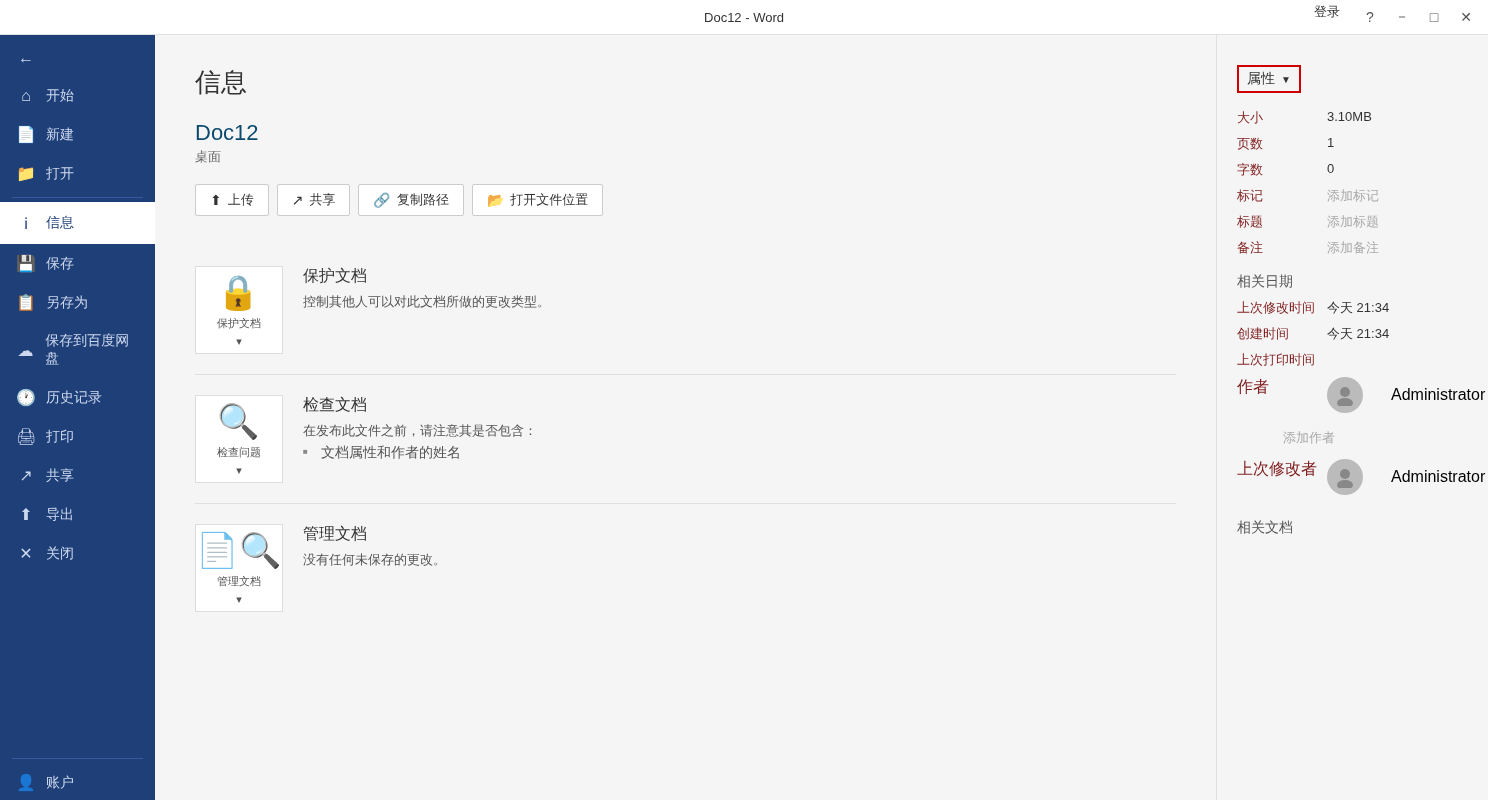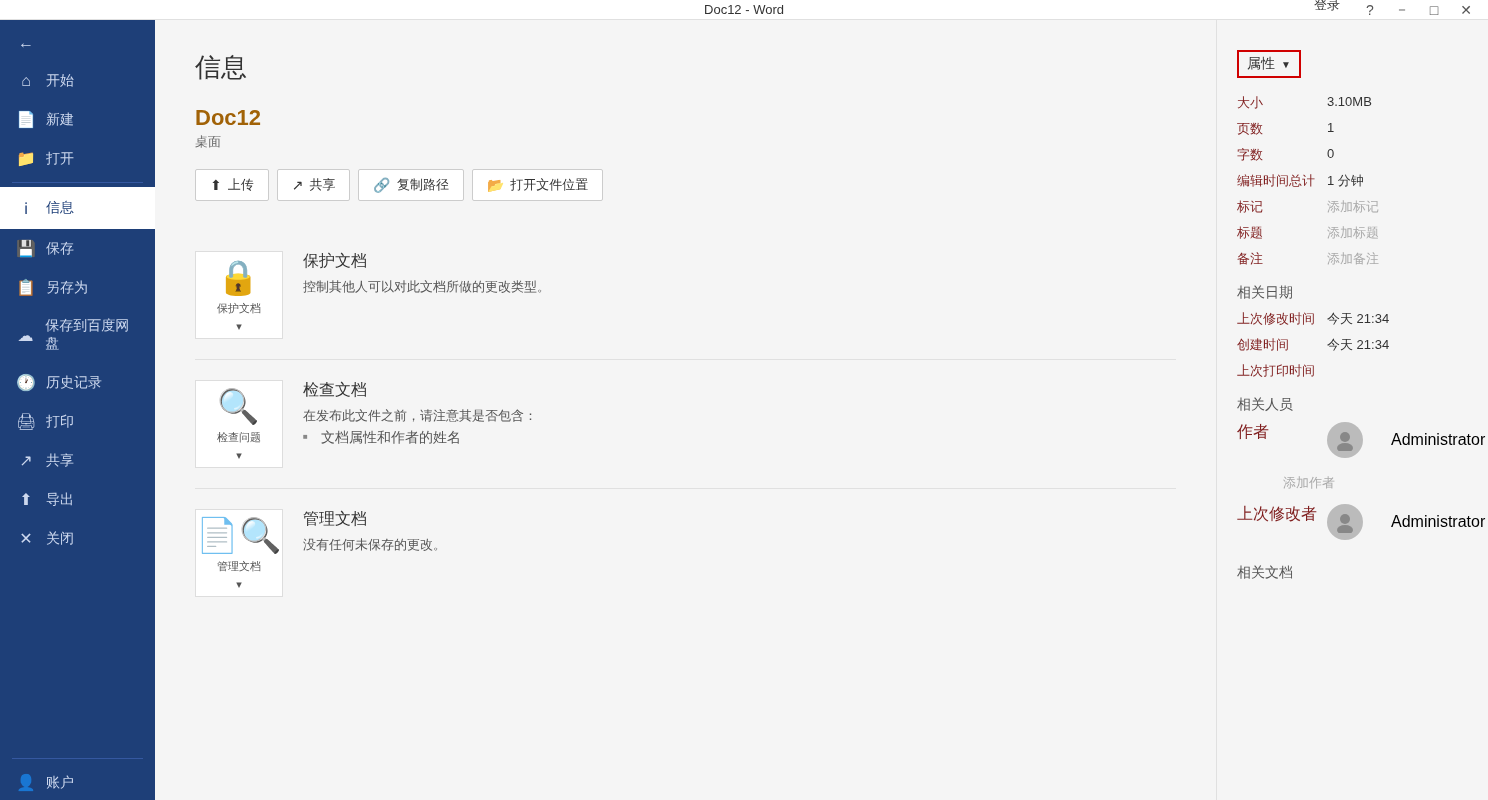--- a/index.html
+++ b/index.html
@@ -1,20 +1,20 @@
 <!DOCTYPE html>
 <html><head>
   <meta charset="utf-8">
   <style>
     * { box-sizing: border-box; margin: 0; padding: 0; }
     body { font-family: 'Microsoft YaHei', SimHei, sans-serif; background: #f0f0f0; width: 1488px; height: 800px; overflow: hidden; display: flex; flex-direction: column; }
 
     
     .titlebar {
-      height: 20px;
+      height: 35px;
       background: #fff;
       display: flex;
       align-items: center;
       justify-content: space-between;
       padding: 0 8px;
       border-bottom: 1px solid #e0e0e0;
       flex-shrink: 0;
     }
     .titlebar-title {
       position: absolute;
@@ -93,22 +93,22 @@
       padding: 30px 40px;
     }
     .page-title {
       font-size: 26px;
       font-weight: 300;
       color: #333;
       margin-bottom: 20px;
     }
     .doc-title {
       font-size: 22px;
-      color: #a16207;
-      font-weight: 700;
+      color: #0c4a6e;
+      font-weight: 400;
       margin-top: 20px;
     }
     .doc-subtitle {
       font-size: 13px;
       color: #666;
       margin-bottom: 18px;
       margin-top: 2px;
     }
     .toolbar {
       display: flex;
@@ -386,24 +386,20 @@
       </div>
       <div class="props-row">
         <span class="props-label">页数</span>
         <span class="props-value">1</span>
       </div>
       <div class="props-row">
         <span class="props-label">字数</span>
         <span class="props-value">0</span>
       </div>
       <div class="props-row">
-        <span class="props-label">编辑时间总计</span>
-        <span class="props-value">1 分钟</span>
-      </div>
-      <div class="props-row">
         <span class="props-label">标记</span>
         <span class="props-value placeholder">添加标记</span>
       </div>
       <div class="props-row">
         <span class="props-label">标题</span>
         <span class="props-value placeholder">添加标题</span>
       </div>
       <div class="props-row">
         <span class="props-label">备注</span>
         <span class="props-value placeholder">添加备注</span>
@@ -419,21 +415,20 @@
       <div class="props-row">
         <span class="props-label">创建时间</span>
         <span class="props-value">今天 21:34</span>
       </div>
       <div class="props-row">
         <span class="props-label">上次打印时间</span>
         <span class="props-value"></span>
       </div>
     </div>
 
-    <div class="section-heading">相关人员</div>
     <div class="props-row">
       <span class="props-label">作者</span>
       <div class="avatar-box">
         <div class="avatar">
           <svg width="22" height="22" viewBox="0 0 22 22" fill="none">
             <circle cx="11" cy="8" r="5" fill="#888"></circle>
             <ellipse cx="11" cy="19" rx="8" ry="5" fill="#888"></ellipse>
           </svg>
         </div>
         <span>Administrator</span>

